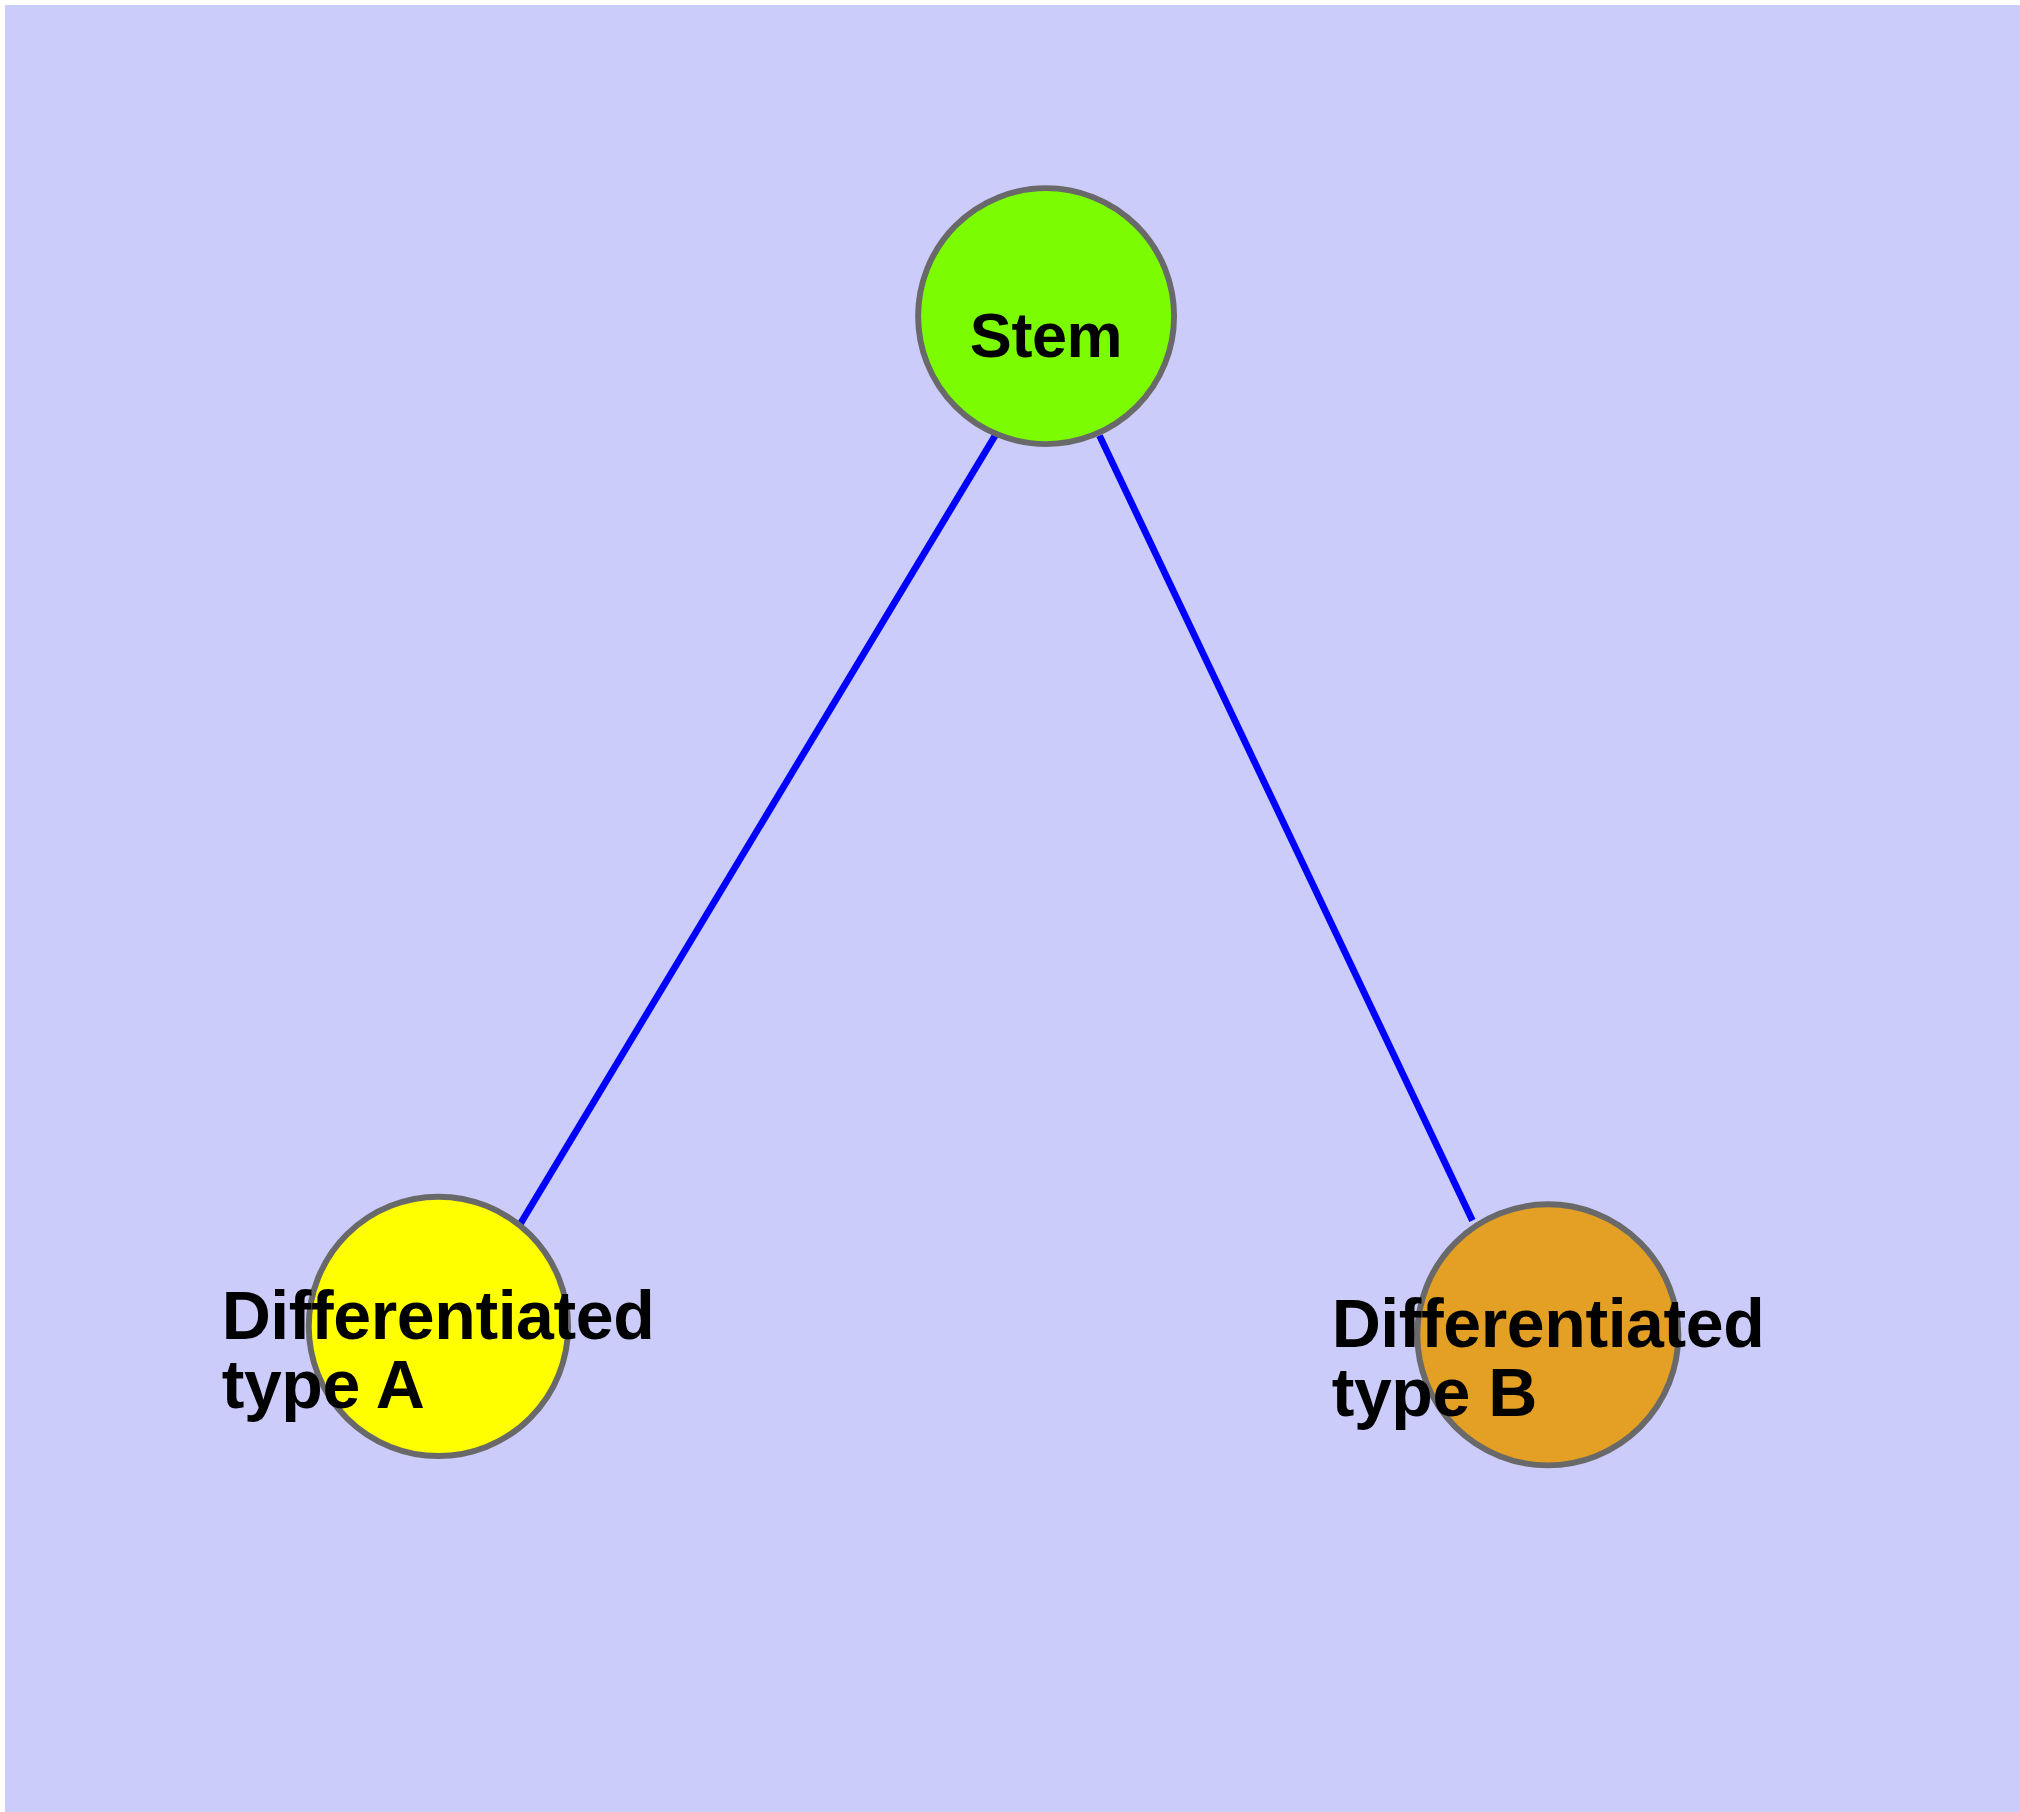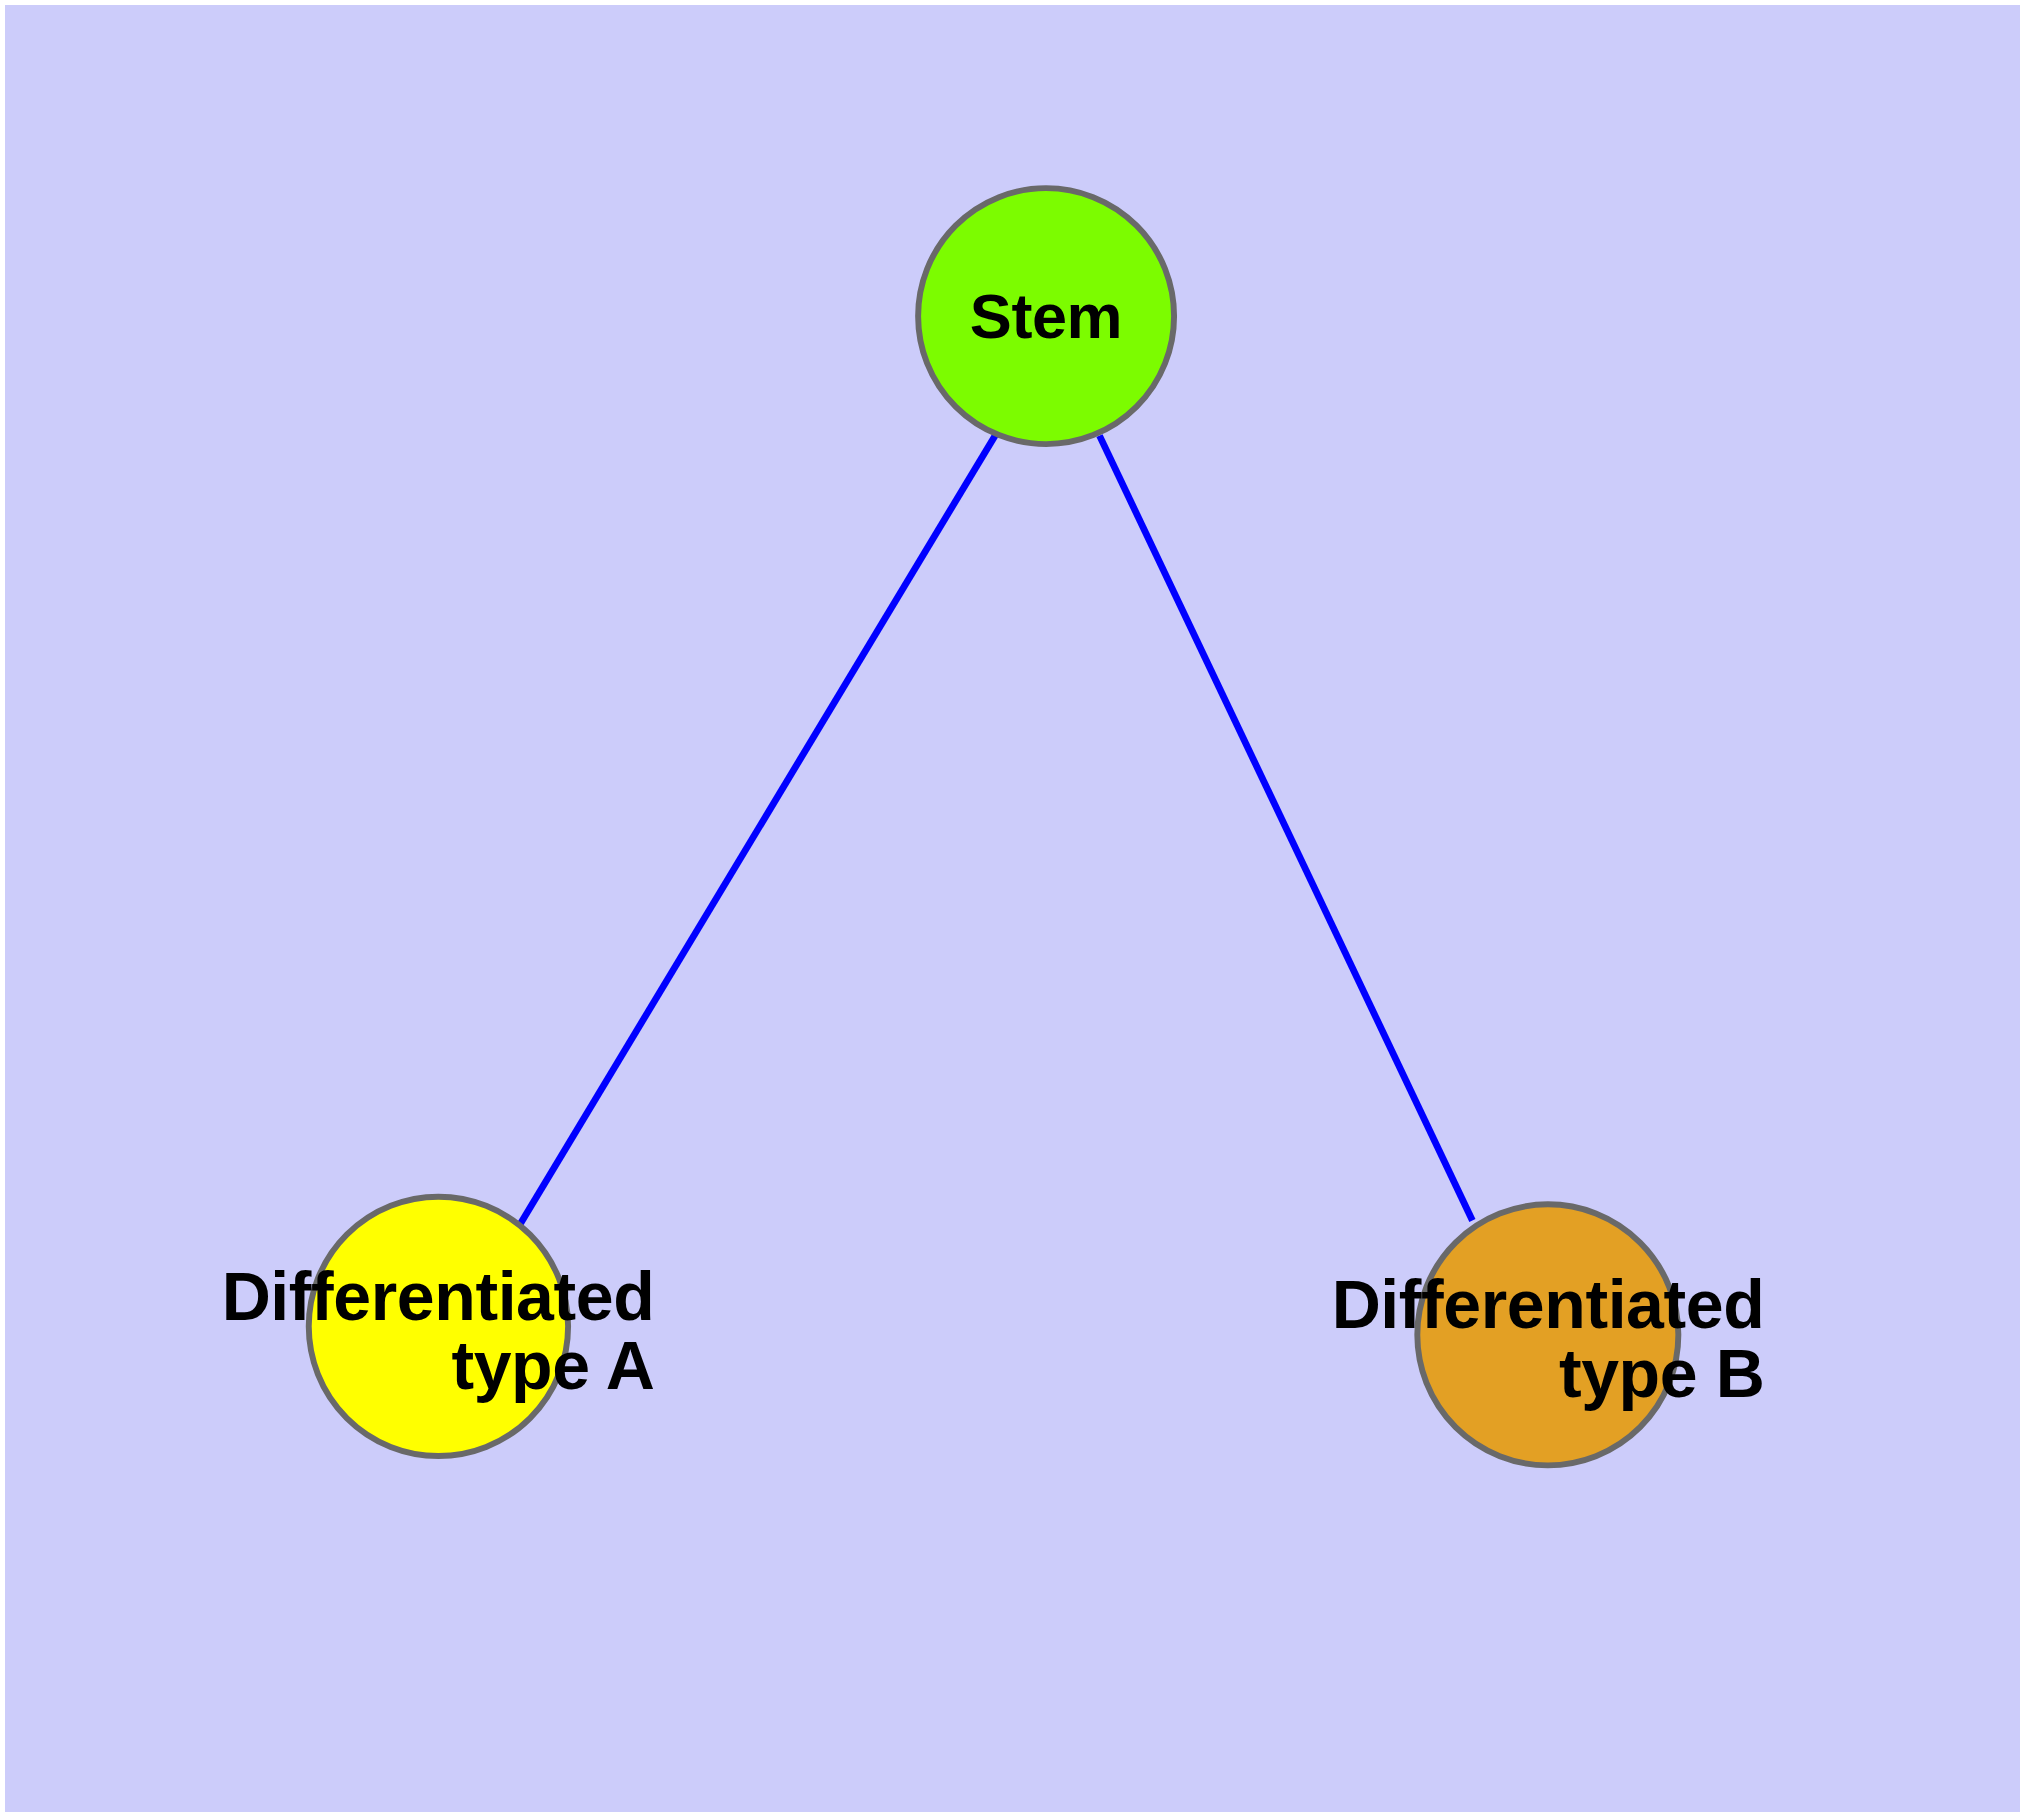--- a/index.html
+++ b/index.html
@@ -26,28 +26,29 @@
   }
   #graph-svg {
     position: absolute;
     left: 0;
     top: 0;
     width: 2021px;
     height: 1812px;
   }
   .node-label {
     position: absolute;
-    text-align: right;
+    text-align: left;
     font-weight: bold;
     color: #000000;
     line-height: 1.02;
     white-space: pre;
     letter-spacing: -0.4px;
     transform: translate(-50%, -50%);
     pointer-events: none;
+    margin-top: 19px;
   }
   .label-stem   { font-size: 63px; }
   .label-diff   { font-size: 68px; }
 </style>
 </head>
 <body>
 
 <div id="canvas">
 
   <div id="plot-bg" style="background: rgb(204, 204, 250);"></div>

